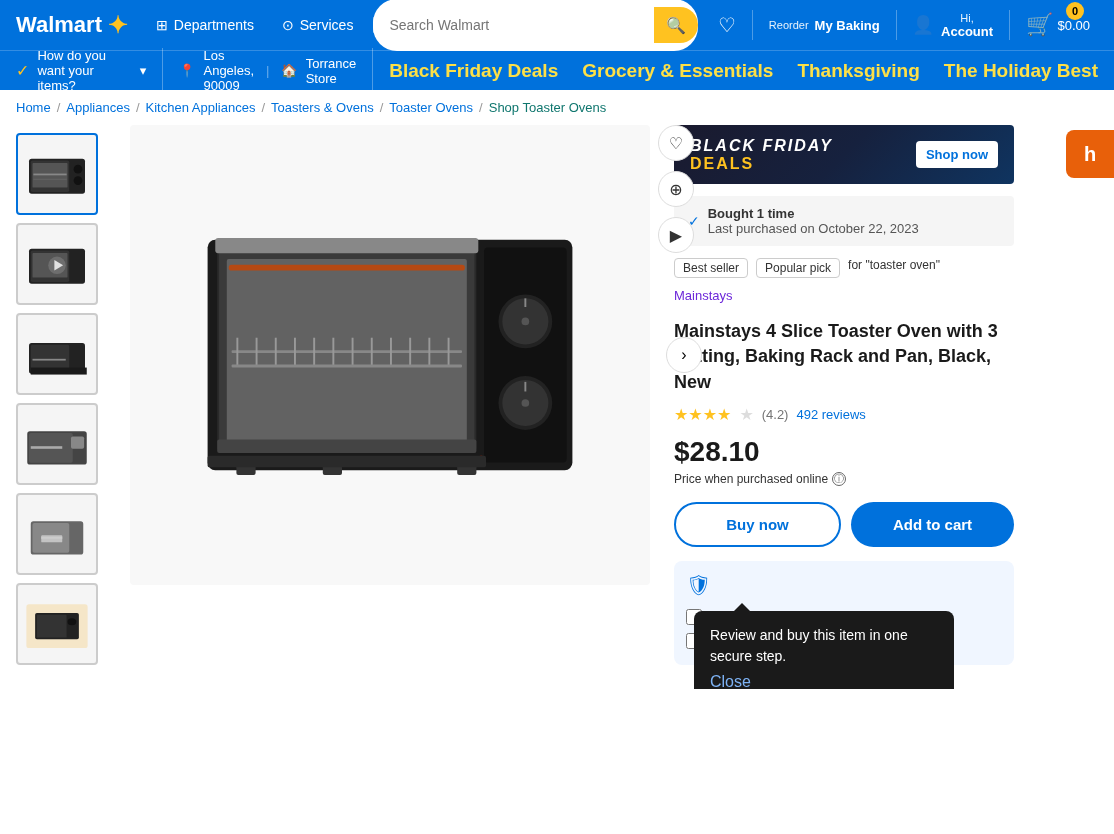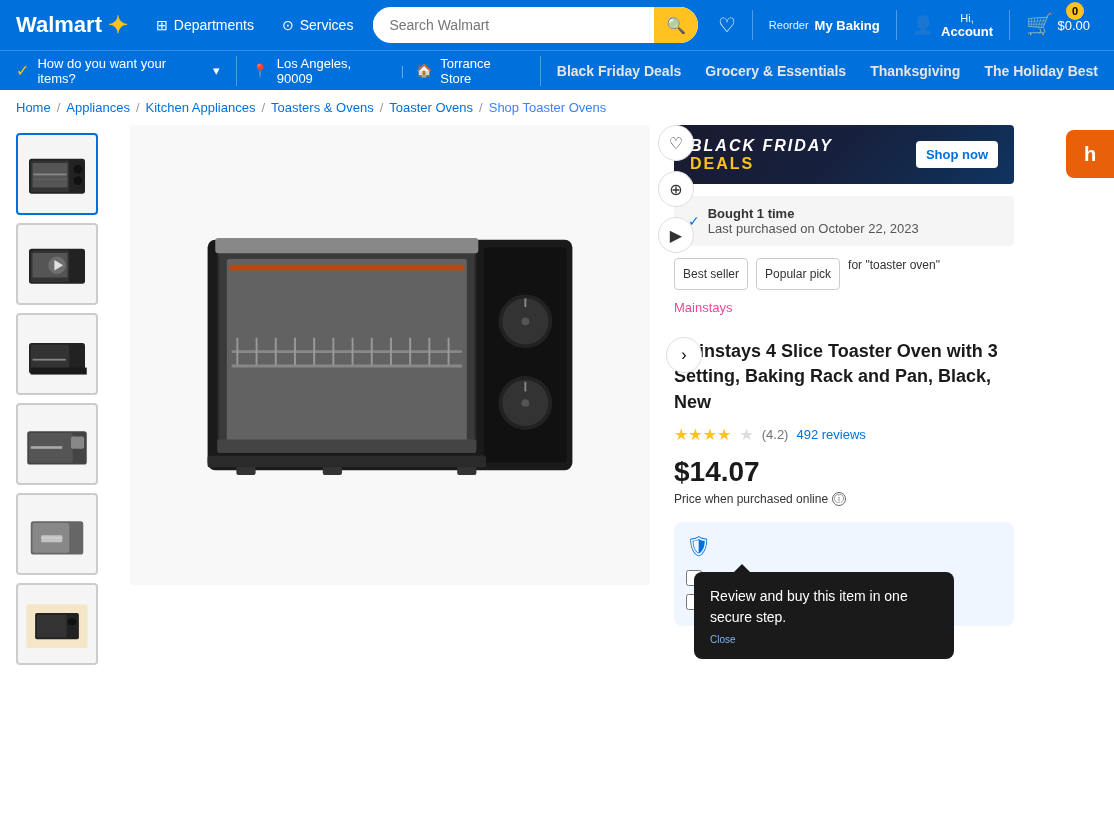--- a/index.html
+++ b/index.html
@@ -3,42 +3,42 @@
   <meta charset="utf-8">
   <style>
     * { box-sizing: border-box; margin: 0; padding: 0; }
     body { font-family: Arial, sans-serif; font-size: 14px; color: #1a1a1a; background: #fff; }
 
     
     .header { background: #0071dc; display: flex; align-items: center; padding: 8px 16px; gap: 12px; height: 50px; }
     .header-logo { display: flex; align-items: center; gap: 6px; color: #fff; font-size: 22px; font-weight: bold; margin-right: 8px; }
     .walmart-spark { color: #ffc220; font-size: 24px; }
     .header-btn { background: none; border: none; color: #fff; display: flex; align-items: center; gap: 6px; cursor: pointer; font-size: 14px; padding: 4px 8px; white-space: nowrap; }
-    .header-search { flex: 1; display: flex; align-items: center; background: #fff; border-radius: 24px; overflow: hidden; height: 36px; max-width: 500px; }
+    .header-search { flex: 1; display: flex; align-items: center; background: #fff; border-radius: 24px; overflow: hidden; height: 52px; max-width: 500px; }
     .header-search input { flex: 1; border: none; outline: none; padding: 0 16px; font-size: 14px; }
     .header-search-btn { background: #ffc220; border: none; width: 44px; height: 36px; cursor: pointer; display: flex; align-items: center; justify-content: center; border-radius: 0 24px 24px 0; }
     .header-right { display: flex; align-items: center; gap: 4px; margin-left: auto; }
     .header-icon-btn { background: none; border: none; color: #fff; cursor: pointer; display: flex; align-items: center; gap: 6px; padding: 4px 8px; font-size: 13px; }
     .header-icon-btn .label-top { font-size: 11px; opacity: 0.9; }
     .header-icon-btn .label-bottom { font-weight: bold; font-size: 13px; }
     .cart-btn { display: flex; align-items: center; gap: 4px; color: #fff; background: none; border: none; cursor: pointer; position: relative; }
     .cart-badge { background: #ffc220; color: #000; border-radius: 50%; width: 18px; height: 18px; font-size: 11px; font-weight: bold; display: flex; align-items: center; justify-content: center; position: absolute; top: -6px; right: 14px; }
 
     
     .sub-nav { background: #0071dc; border-top: 1px solid rgba(255,255,255,0.2); display: flex; align-items: center; padding: 0 16px; height: 40px; gap: 0; }
     .sub-nav-left { display: flex; align-items: center; gap: 8px; color: #fff; font-size: 13px; border-right: 1px solid rgba(255,255,255,0.3); padding-right: 16px; }
     .sub-nav-location { display: flex; align-items: center; gap: 8px; color: #fff; font-size: 13px; border-right: 1px solid rgba(255,255,255,0.3); padding: 0 16px; }
     .sub-nav-links { display: flex; align-items: center; gap: 24px; margin-left: 16px; }
-    .sub-nav-link { color: #e5e5e5; text-decoration: none; font-size: 14px; font-weight: 600; white-space: nowrap; }
+    .sub-nav-link { color: #fde047; text-decoration: none; font-size: 19px; font-weight: 600; white-space: nowrap; }
 
     
     .breadcrumb { padding: 10px 16px; display: flex; align-items: center; gap: 6px; font-size: 13px; color: #333; }
     .breadcrumb a { color: #0071dc; text-decoration: none; }
     .breadcrumb-sep { color: #999; }
-    .breadcrumb-current { color: #3b82f6; }
+    .breadcrumb-current { color: #0f766e; }
 
     
     .honey-btn { position: fixed; top: 130px; right: 0; background: #e8600a; color: #fff; border: none; border-radius: 8px 0 0 8px; width: 48px; height: 48px; display: flex; align-items: center; justify-content: center; font-size: 20px; font-weight: bold; cursor: pointer; z-index: 100; }
 
     
     .main-content { display: flex; padding: 0 16px 24px; gap: 24px; }
     
     
     .thumbnails { display: flex; flex-direction: column; gap: 8px; width: 90px; flex-shrink: 0; padding-top: 8px; }
     .thumb { width: 82px; height: 82px; border: 2px solid #ccc; border-radius: 4px; overflow: hidden; background: #f5f5f5; cursor: pointer; display: flex; align-items: center; justify-content: center; position: relative; }
@@ -53,24 +53,24 @@
 
     
     .product-info { width: 340px; flex-shrink: 0; }
     .black-friday-banner { background: linear-gradient(135deg, #1a1a2e 0%, #16213e 50%, #0f3460 100%); border-radius: 4px; padding: 12px 16px; display: flex; align-items: center; justify-content: space-between; margin-bottom: 12px; }
     .shop-now-btn { color: #0071dc; background: #fff; border: none; border-radius: 4px; padding: 6px 10px; font-size: 13px; font-weight: 600; cursor: pointer; white-space: nowrap; }
 
     .purchase-info { background: #f5f5f5; border-radius: 4px; padding: 10px 14px; margin-bottom: 12px; display: flex; align-items: center; gap: 8px; font-size: 13px; color: #333; }
     .check-icon { color: #0071dc; font-size: 14px; }
 
     .badges { display: flex; gap: 8px; margin-bottom: 10px; flex-wrap: wrap; }
-    .badge { border: 1px solid #ccc; border-radius: 4px; padding: 8px 8px; font-size: 12px; color: #333; }
+    .badge { border: 1px solid #ccc; border-radius: 4px; padding: 2px 8px; font-size: 12px; color: #333; }
     .badge-text { font-size: 12px; color: #333; }
 
-    .brand-link { color: #ec4899; font-size: 13px; text-decoration: none; display: block; margin-bottom: 24px; }
+    .brand-link { color: #6d28d9; font-size: 13px; text-decoration: none; display: block; margin-bottom: 16px; }
     .product-title { font-size: 18px; font-weight: bold; color: #1a1a1a; line-height: 1.4; margin-bottom: 10px; }
     
     .rating { display: flex; align-items: center; gap: 8px; margin-bottom: 12px; }
     .stars { color: #ffc220; font-size: 16px; }
     .rating-count { color: #0071dc; font-size: 13px; text-decoration: none; }
 
     .price { font-size: 28px; font-weight: bold; color: #1a1a1a; margin-bottom: 4px; }
     .price-label { font-size: 12px; color: #333; margin-bottom: 16px; display: flex; align-items: center; gap: 4px; }
     .info-icon { width: 14px; height: 14px; border-radius: 50%; border: 1px solid #666; display: inline-flex; align-items: center; justify-content: center; font-size: 10px; color: #666; cursor: pointer; }
 
@@ -79,21 +79,21 @@
     .add-cart-btn { flex: 1; padding: 12px; background: #0071dc; color: #fff; border: none; border-radius: 24px; font-size: 15px; font-weight: 600; cursor: pointer; }
 
     
     .protection-section { background: #f0f6ff; border-radius: 8px; padding: 12px; position: relative; }
     .protection-header { display: flex; align-items: center; gap: 8px; margin-bottom: 8px; }
     .shield-icon { color: #0071dc; font-size: 20px; }
     
     
     .tooltip-popup { background: #1a1a1a; color: #fff; border-radius: 8px; padding: 14px 16px; position: absolute; top: 50px; left: 20px; z-index: 200; font-size: 14px; line-height: 1.5; max-width: 260px; }
     .tooltip-arrow { position: absolute; top: -8px; left: 40px; width: 0; height: 0; border-left: 8px solid transparent; border-right: 8px solid transparent; border-bottom: 8px solid #1a1a1a; }
-    .close-tooltip { color: #7eb3f5; background: none; border: none; cursor: pointer; font-size: 10px; display: block; margin-top: 6px; }
+    .close-tooltip { color: #7eb3f5; background: none; border: none; cursor: pointer; font-size: 16px; display: block; margin-top: 6px; }
 
     .plan-option { display: flex; align-items: center; gap: 8px; font-size: 13px; color: #333; padding: 4px 0; }
     .plan-option input[type="checkbox"] { width: 16px; height: 16px; cursor: pointer; }
 
     
     .thumb-svg { width: 70px; height: 60px; }
 
     .header-divider { width: 1px; height: 30px; background: rgba(255,255,255,0.3); margin: 0 4px; }
   </style>
 </head>
@@ -339,26 +339,30 @@
 
     <div class="product-title">Mainstays 4 Slice Toaster Oven with 3 Setting, Baking Rack and Pan, Black, New</div>
 
     <div class="rating">
       <span class="stars">★★★★</span>
         <span style="color:#ddd;font-size:16px;">★</span>
       <span style="font-size:13px;color:#737373;">(4.2)</span>
       <a href="#" class="rating-count">492 reviews</a>
     </div>
 
-    <div class="price">$14.07</div>
+    <div class="price">$28.10</div>
     <div class="price-label">
       <span>Price when purchased online</span>
       <span class="info-icon">ⓘ</span>
     </div>
 
+    <div class="action-btns">
+      <button class="buy-now-btn">Buy now</button>
+      <button class="add-cart-btn">Add to cart</button>
+    </div>
 
     <div class="protection-section">
       <div class="protection-header">
         <span class="shield-icon">🛡</span>
       </div>
 
       <div class="tooltip-popup">
         <div class="tooltip-arrow"></div>
         <span>Review and buy this item in one secure step.</span>
         <button class="close-tooltip">Close</button>

